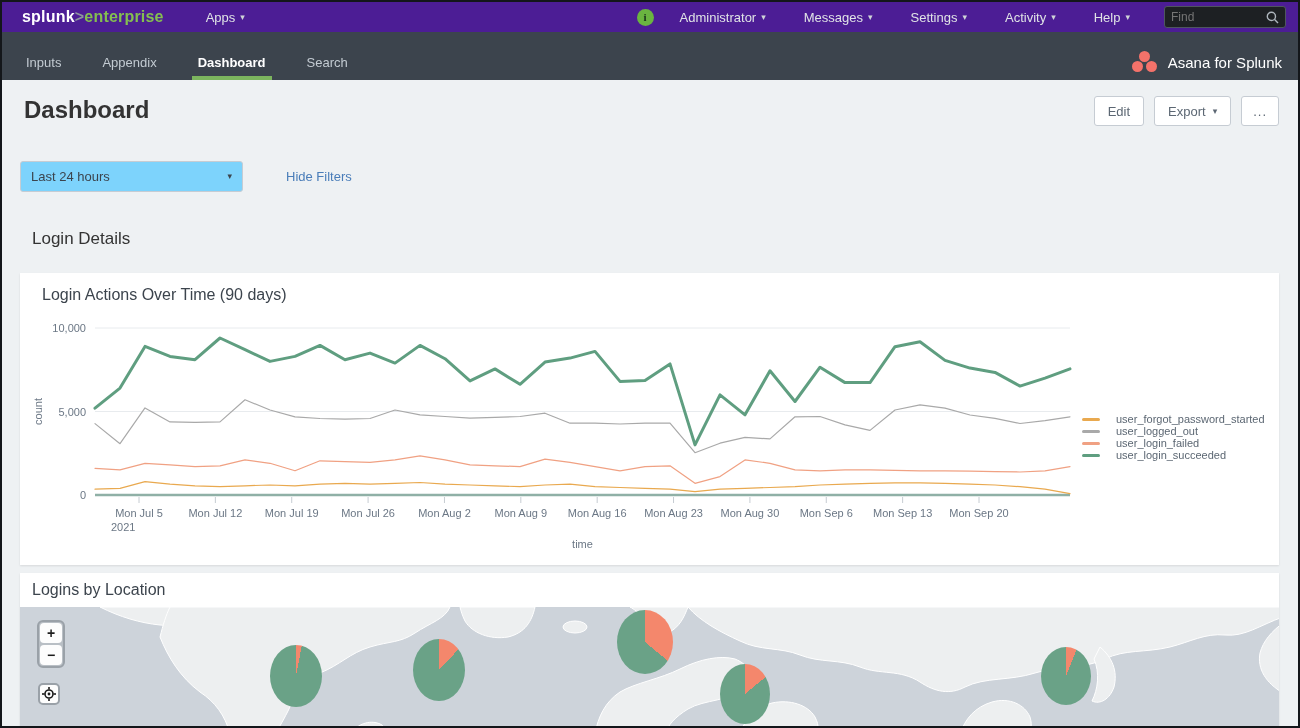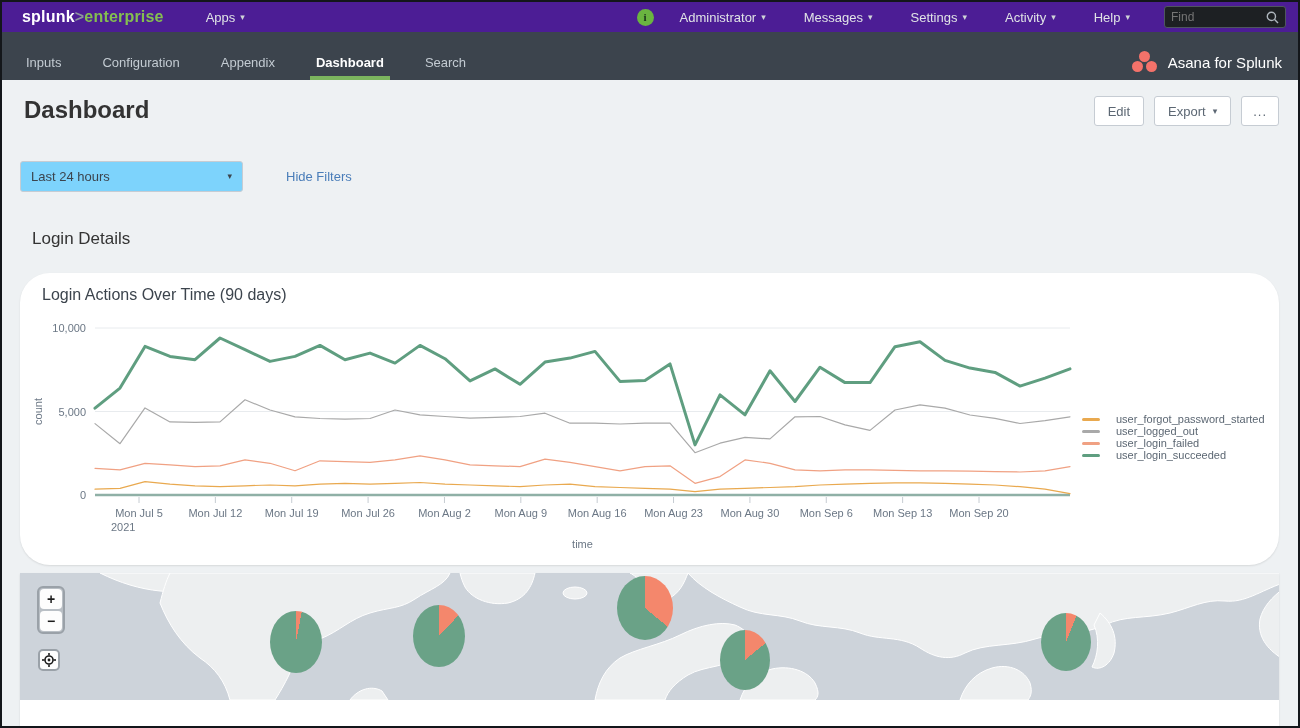--- a/index.html
+++ b/index.html
@@ -60,21 +60,21 @@
   .timepicker{ width:223px; height:31px; background:#7dd3fc; border:1px solid #c6ccd3;
                border-radius:3px; display:flex; align-items:center; padding:0 10px;
                font-size:13px; color:#3c444d; cursor:pointer; }
   .timepicker .caret{ margin-left:auto; color:#3c444d; }
   .link{ color:#4a7db9; font-size:13px; margin-left:43px; cursor:pointer; }
 
   .section-h{ font-size:17px; font-weight:normal; color:#333; margin-top:37px; padding-left:12px; }
 
   
   .panel{ background:#fff; box-shadow:0 1px 2px rgba(0,0,0,.10); }
-  .chart-panel{ margin-top:24px; height:292px; position:relative;border-radius:30px; }
+  .chart-panel{ margin-top:24px; height:292px; position:relative; }
   .chart-title{ position:absolute; left:22px; top:13px; font-size:16px; color:#3c444d; }
   .chart-svg{ position:absolute; left:0; top:0; }
   .legend{ position:absolute; left:1062px; top:140px; }
   .legend-item{ display:flex; align-items:center; gap:16px; height:12px; cursor:pointer; }
   .legend-swatch{ width:18px; height:3px; border-radius:2px; flex:none; }
   .legend-label{ font-size:11px; color:#5c6773; white-space:nowrap; }
 
   
   .map-panel{ margin-top:8px; height:161px; position:relative; }
   .map-header{ height:34px; display:flex; align-items:center; padding-left:12px;
@@ -128,21 +128,20 @@
         <svg width="13" height="13" viewBox="0 0 13 13">
             <circle cx="5.4" cy="5.4" r="4.1" fill="none" stroke="#aeb6bd" stroke-width="1.4"></circle>
             <line x1="8.6" y1="8.6" x2="12" y2="12" stroke="#aeb6bd" stroke-width="1.4"></line>
           </svg>
       </div>
     </div>
   </div>
 
   <div class="navbar">
     <div class="tab">Inputs</div>
-    <div class="tab">Configuration</div>
     <div class="tab">Appendix</div>
     <div class="tab active">Dashboard</div>
     <div class="tab">Search</div>
     <div class="brand">
       <span class="asana-logo">
           <i></i>
           <i></i>
           <i></i>
         </span>
       <span>Asana for Splunk</span>
@@ -232,20 +231,21 @@
             <span class="legend-label">user_login_failed</span>
           </div>
           <div class="legend-item">
             <span class="legend-swatch" style="background: rgb(95, 158, 128);"></span>
             <span class="legend-label">user_login_succeeded</span>
           </div>
         </div>
     </div>
 
     <div class="panel map-panel">
+      <div class="map-header">Logins by Location</div>
       <div class="map-area" id="mapArea">
         <svg class="world" id="worldSvg" width="1263" height="127" viewBox="0 0 1263 127">
             <rect width="1263" height="127" fill="#cdd3da"></rect>
             <path d="M80,0 L185,0 C175,12 160,20 140,18 C120,16 100,10 80,0 Z" fill="#edeff0" stroke="#ffffff" stroke-width="1"></path>
             <path d="M150,0 L430,0 C425,12 410,16 395,26 C380,36 370,34 350,40 C330,46 320,58 300,66 C285,73 275,88 268,104 C262,116 258,122 255,127 L210,127 C205,108 195,95 180,85 C160,70 148,50 140,30 C143,18 146,8 150,0 Z" fill="#edeff0" stroke="#ffffff" stroke-width="1"></path>
             <path d="M440,0 L515,0 C512,14 505,26 488,30 C470,33 452,26 445,14 C442,8 441,4 440,0 Z" fill="#edeff0" stroke="#ffffff" stroke-width="1"></path>
             <path d="M330,127 C338,116 352,112 362,118 L368,127 Z" fill="#edeff0" stroke="#ffffff" stroke-width="1"></path>
             <path d="M610,0 L668,0 C664,10 660,20 648,26 C636,30 625,24 622,12 C618,5 614,2 610,0 Z" fill="#edeff0" stroke="#ffffff" stroke-width="1"></path>
             <path d="M575,127 C578,110 585,95 600,85 C615,76 640,72 660,62 C680,52 700,48 715,52 C730,58 735,70 725,80 C710,95 685,92 668,102 C655,110 648,118 645,127 Z" fill="#edeff0" stroke="#ffffff" stroke-width="1"></path>
             <path d="M668,0 L1263,0 L1263,10 C1240,18 1225,30 1205,28 C1185,26 1170,35 1150,40 C1125,46 1105,42 1085,52 C1065,62 1040,58 1015,66 C990,74 965,70 945,80 C930,88 915,85 900,75 C880,62 860,68 840,60 C820,52 800,56 780,48 C760,40 740,44 720,34 C700,25 680,14 668,0 Z" fill="#edeff0" stroke="#ffffff" stroke-width="1"></path>

